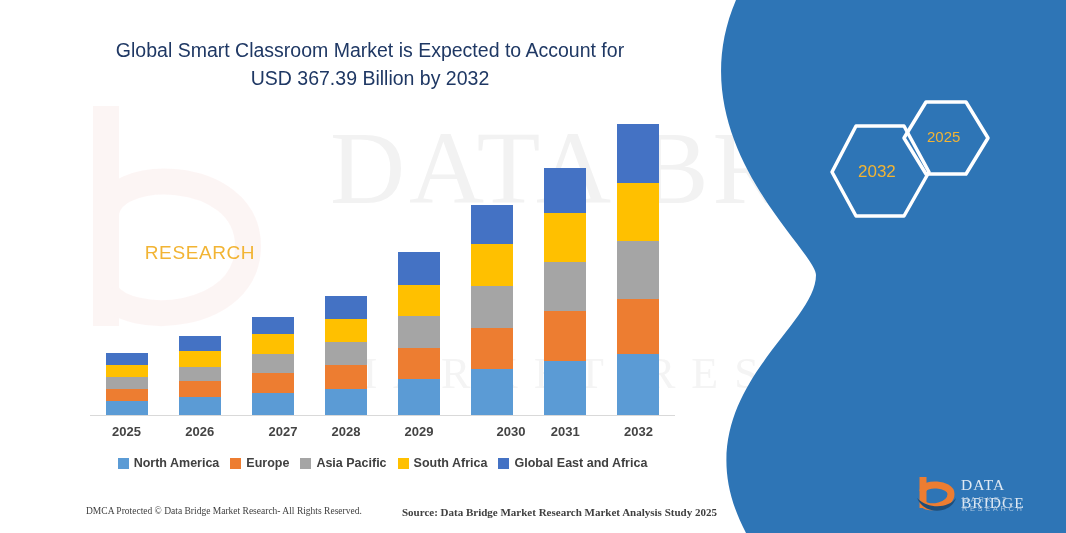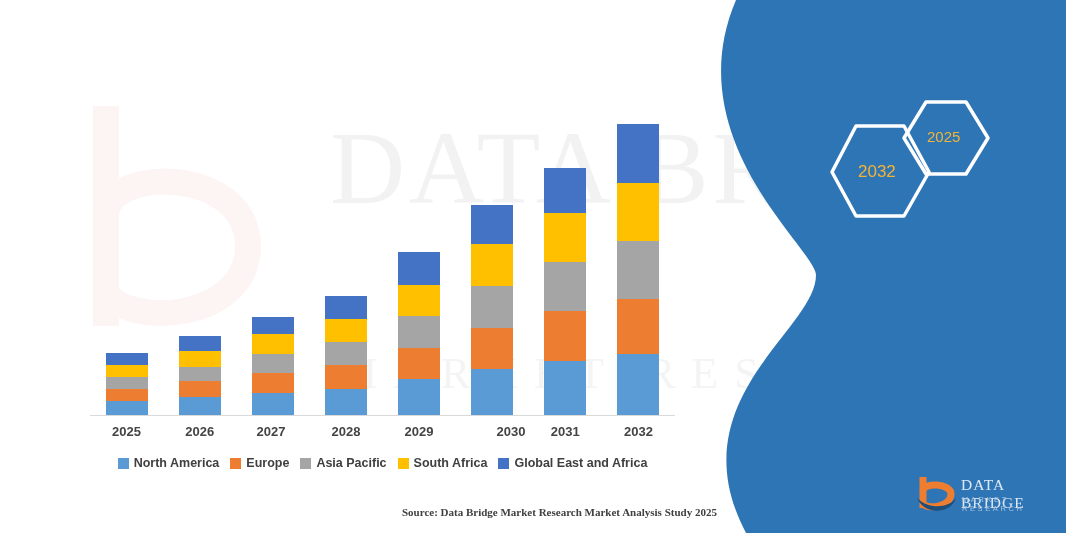--- a/index.html
+++ b/index.html
@@ -249,21 +249,22 @@
   <div class="wm-layer">
     <svg class="wm-b" viewBox="0 0 190 250">
       <path d="M18 10 L18 230" stroke="#fbeceb" stroke-width="26" fill="none"></path>
       <path d="M18 120 C 18 70, 160 70, 160 150 C 160 225, 40 232, 18 196" stroke="#fbeceb" stroke-width="26" fill="none"></path>
     </svg>
     <div class="wm-big">DATA BRIDGE</div>
     <div class="wm-small">MARKET RESEARCH</div>
   </div>
 
   <div class="headline">
-    <br>
+    <span>Global Smart Classroom Market is Expected to Account for</span><br>
+    <span>USD 367.39 Billion by 2032</span>
   </div>
 
   <div class="chart">
     <div class="plot">
       <div class="axis-line"></div>
 
     <div class="bar" style="left: 15.5625px;">
           <div class="seg" style="background: rgb(91, 155, 213); height: 13.6276px;"></div>
           <div class="seg" style="background: rgb(237, 125, 49); height: 12.5793px;"></div>
           <div class="seg" style="background: rgb(165, 165, 165); height: 11.531px;"></div>
@@ -319,21 +320,21 @@
           <div class="seg" style="background: rgb(255, 192, 0); height: 57.6552px;"></div>
           <div class="seg" style="background: rgb(68, 114, 196); height: 59.7517px;"></div>
         </div>
       </div>
   </div>
 
   <div class="xlabels">
 
   <span class="xlabel" style="left: 1.5625px;">2025</span>
       <span class="xlabel" style="left: 74.6875px;">2026</span>
-      <span class="xlabel" style="left: 146px;">2027</span>
+      <span class="xlabel" style="left: 158px;">2027</span>
       <span class="xlabel" style="left: 220.938px;">2028</span>
       <span class="xlabel" style="left: 294.062px;">2029</span>
       <span class="xlabel" style="left: 386px;">2030</span>
       <span class="xlabel" style="left: 440.312px;">2031</span>
       <span class="xlabel" style="left: 513.438px;">2032</span>
     </div>
 
   <div class="legend">
 
   <div class="legend-item">
@@ -352,20 +353,21 @@
         <span class="swatch" style="background: rgb(255, 192, 0);"></span>
         <span>South Africa</span>
       </div>
       <div class="legend-item">
         <span class="swatch" style="background: rgb(68, 114, 196);"></span>
         <span>Global East and Africa</span>
       </div>
     </div>
 
   <div class="footer">
+    <div class="footer-left">DMCA Protected © Data Bridge Market Research- All Rights Reserved.</div>
     <div class="footer-right">Source: Data Bridge Market Research Market Analysis Study 2025</div>
   </div>
 
   <div class="panel">
     <svg width="400" height="533" viewBox="0 0 400 533">
       <path d="M70 0 C 10 140, 150 250, 150 275 C 150 330, 10 400, 80 533 L 400 533 L 400 0 Z" fill="#2E75B6"></path>
     </svg>
 
     <div class="panel-title">
       <br>
@@ -375,20 +377,21 @@
   <div class="hex-wrap">
     <svg width="180" height="120" viewBox="0 0 180 120">
       <polygon points="100,2 140,2 162,38 140,74 100,74 78,38" fill="none" stroke="#ffffff" stroke-width="3.5" stroke-linejoin="round"></polygon>
       <polygon points="30,26 78,26 103,72 78,116 30,116 6,72" fill="none" stroke="#ffffff" stroke-width="3.5" stroke-linejoin="round"></polygon>
     </svg>
     <span class="hex-label small" style="left:101px; top:28px;">2025</span>
     <span class="hex-label" style="left:32px; top:62px;">2032</span>
   </div>
 
   <div class="panel-brand">
+    <span class="brand-l2">RESEARCH</span>
   </div>
 
   <div class="logo">
     <svg width="44" height="42" viewBox="0 0 44 42">
       <path d="M8 3 L8 34" stroke="#ED7D31" stroke-width="7" fill="none"></path>
       <path d="M8 17 C 8 8, 36 9, 36 20 C 36 32, 14 36, 8 30" stroke="#ED7D31" stroke-width="7" fill="none"></path>
       <path d="M2 24 C 14 36, 34 34, 41 24 C 36 40, 10 42, 2 24 Z" fill="#1F4E79"></path>
     </svg>
     <span class="logo-text-main">DATA BRIDGE</span>
     <span class="logo-text-sub">MARKET RESEARCH</span>

